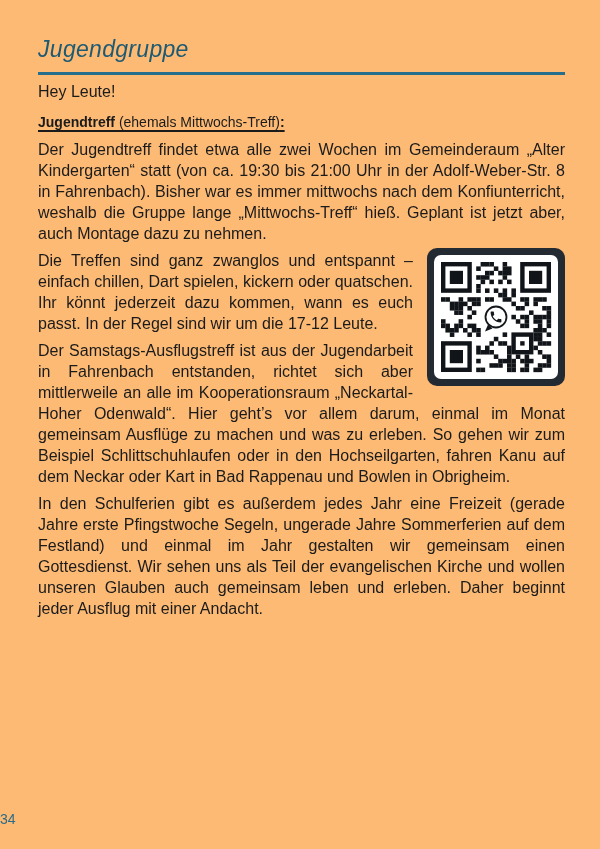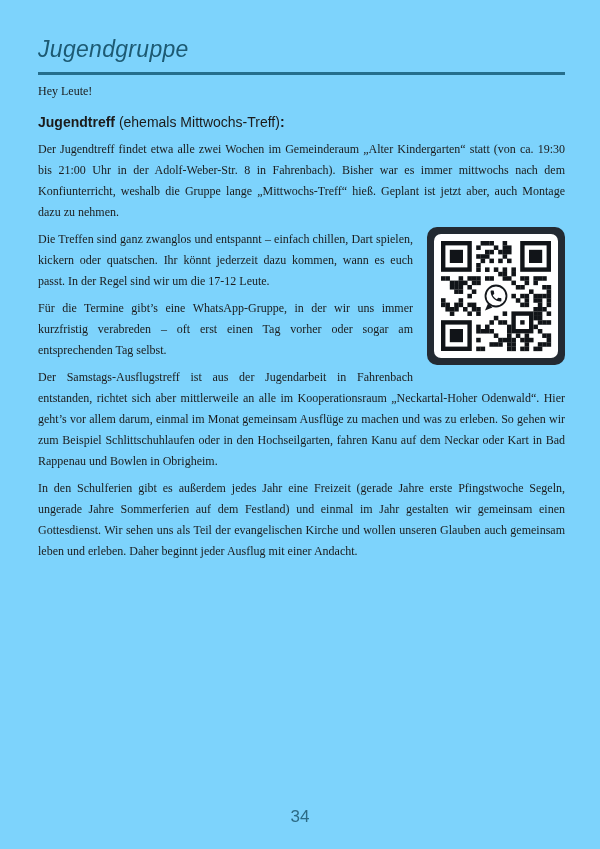--- a/index.html
+++ b/index.html
@@ -1,19 +1,19 @@
 <!DOCTYPE html>
 <html lang="de"><head>
 <meta charset="utf-8">
 <style>
   html,body{margin:0;padding:0;background:#ffffff;}
   .page{
     position:relative;
     width:600px;height:849px;
-    background:#7dd3fc;
+    background:#fdba74;
     box-sizing:border-box;
     padding:36px 35px 0 38px;
     overflow:hidden;
     font-family:"Liberation Sans", sans-serif;
     color:#1b1b1b;
   }
   .doc-title{
     margin:0;
     font-style:italic;
     font-weight:400;
@@ -24,48 +24,47 @@
     border-bottom:3px solid #256e8c;
     padding-bottom:9px;
   }
   .greeting{
     margin:22px 0 0 0;
     font-size:14px;
     line-height:21px;
   }
   .body-text p{
     margin:6px 0 0 0;
-    font-size:12px;
+    font-size:16px;
     line-height:21px;
     text-align:justify;
-    font-family:Liberation Serif, serif;
   }
   .section-heading{
     margin:10px 0 6px 0;
     font-size:14px;
     line-height:21px;
     font-weight:700;
   }
   .section-heading .u{
+    text-decoration:underline;
     text-decoration-thickness:1.5px;
     text-underline-offset:2.5px;
     text-align:center;
   }
   .section-heading .normal{font-weight:400;margin-top:39px;}
   .qr-frame{
     float:right;
     width:138px;height:138px;
     margin:4px 0 8px 14px;
   }
   .qr-frame svg{display:block;}
   .page-number{
     position:absolute;
     bottom:22px;left:0;right:0;
-    text-align:center;
-    font-size:17px;
+    font-size:14px;
     color:#2c6b86;
   }
   .clear{clear:both;}
 </style>
 </head>
 <body>
 
 <div class="page">
 
   <h1 class="doc-title">Jugendgruppe</h1>
@@ -260,21 +259,20 @@
           <circle cx="69" cy="69" r="14" fill="#ffffff"></circle>
           <circle cx="69" cy="69" r="10.5" fill="#ffffff" stroke="#14181d" stroke-width="1.8"></circle>
           <path d="M61 76.5 L58 83.5 L65.5 80.5 Z" fill="#14181d"></path>
           <path transform="translate(61.8,61.8) scale(0.6)" fill="#14181d" d="M6.62 10.79c1.44 2.83 3.76 5.14 6.59 6.59l2.2-2.2c.27-.27.67-.36 1.02-.24 1.12.37 2.33.57 3.57.57.55 0 1 .45 1 1V20c0 .55-.45 1-1 1-9.39 0-17-7.61-17-17 0-.55.45-1 1-1h3.5c.55 0 1 .45 1 1 0 1.25.2 2.45.57 3.57.11.35.03.74-.25 1.02l-2.2 2.2z"></path>
         </g>
       </svg>
     </div>
 
     <p>Die Treffen sind ganz zwanglos und entspannt – einfach chillen, Dart spielen, kickern oder quatschen. Ihr könnt jederzeit dazu kommen, wann es euch passt. In der Regel sind wir um die 17-12 Leute.</p>
 
-    <p>Für die Termine gibt’s eine WhatsApp-Gruppe, in der wir uns immer kurzfristig verabreden – oft erst einen Tag vorher oder sogar am entsprechenden Tag selbst.</p>
 
 
     <p>Der Samstags-Ausflugstreff ist aus der Jugendarbeit in Fahrenbach entstanden, richtet sich aber mittlerweile an alle im Kooperationsraum „Neckartal-Hoher Odenwald“. Hier geht’s vor allem darum, einmal im Monat gemeinsam Ausflüge zu machen und was zu erleben. So gehen wir zum Beispiel Schlittschuhlaufen oder in den Hochseilgarten, fahren Kanu auf dem Neckar oder Kart in Bad Rappenau und Bowlen in Obrigheim.</p>
 
     <p>In den Schulferien gibt es außerdem jedes Jahr eine Freizeit (gerade Jahre erste Pfingstwoche Segeln, ungerade Jahre Sommerferien auf dem Festland) und einmal im Jahr gestalten wir gemeinsam einen Gottesdienst. Wir sehen uns als Teil der evangelischen Kirche und wollen unseren Glauben auch gemeinsam leben und erleben. Daher beginnt jeder Ausflug mit einer Andacht.</p>
 
     <div class="clear"></div>
   </div>
 
   <div class="page-number">34</div>

